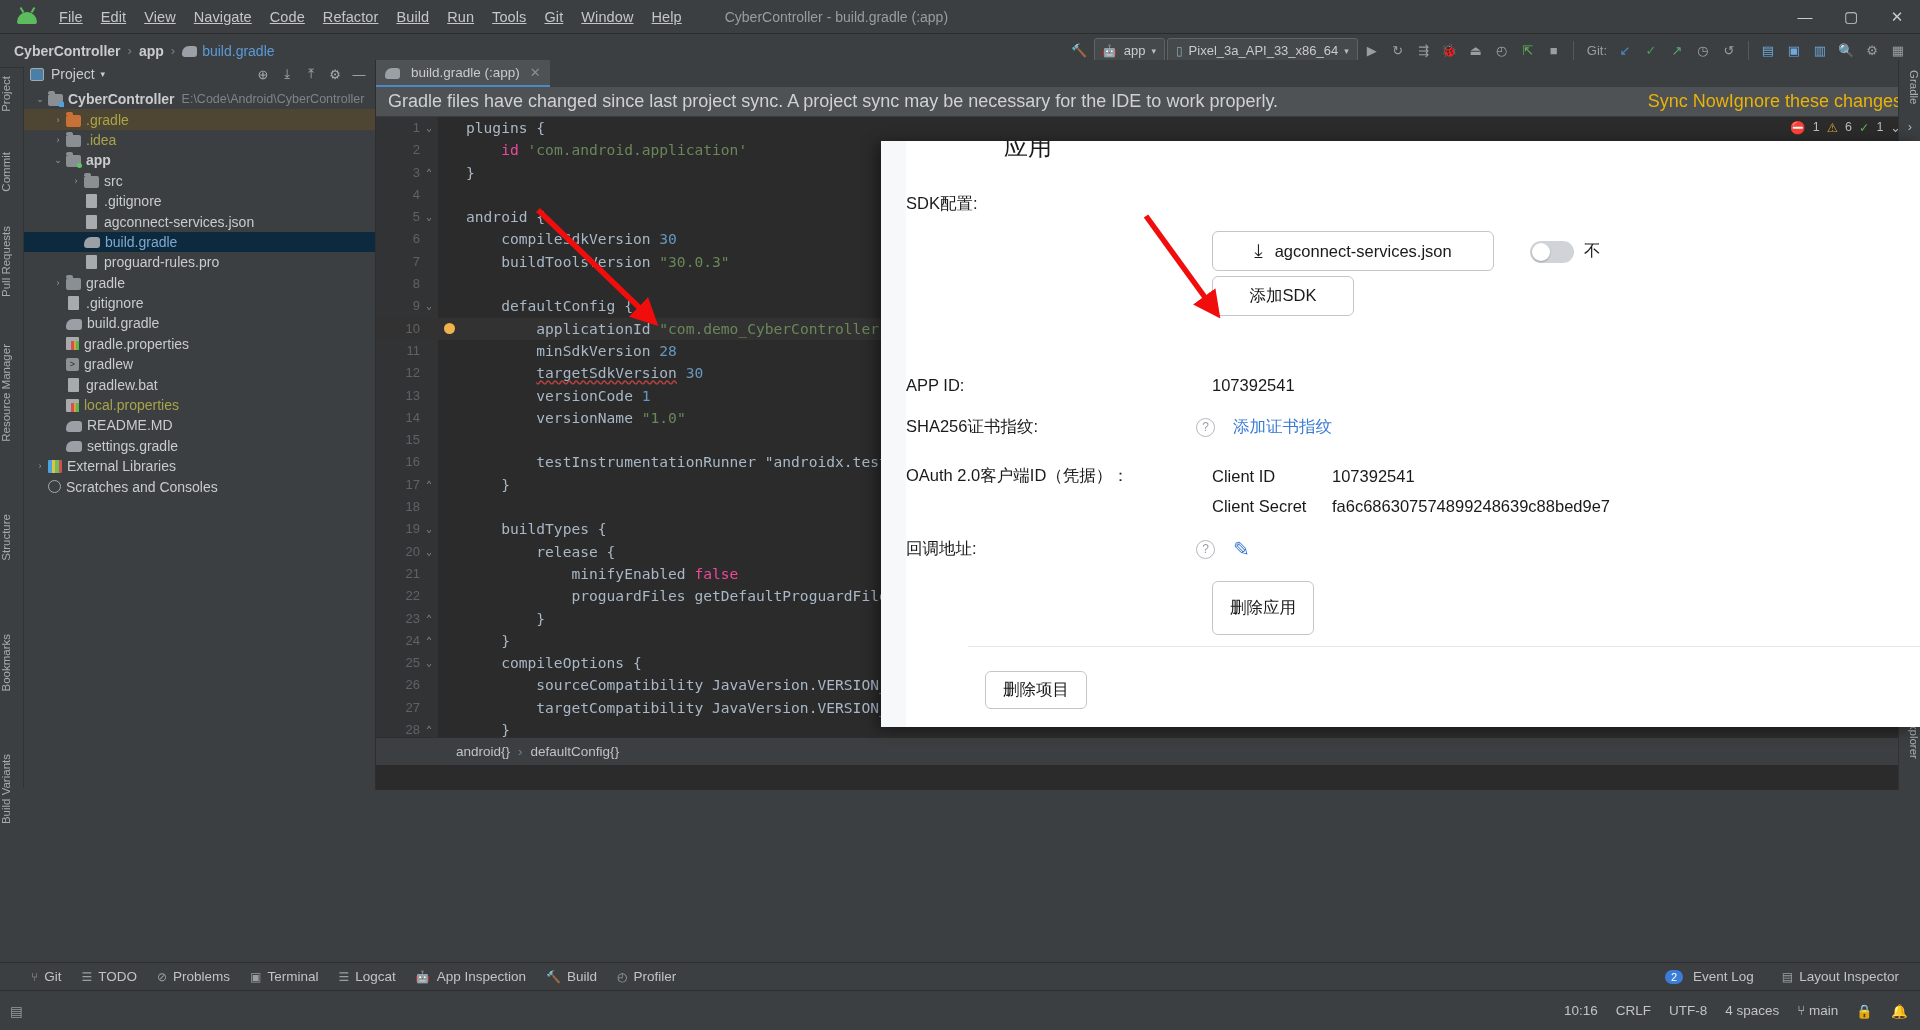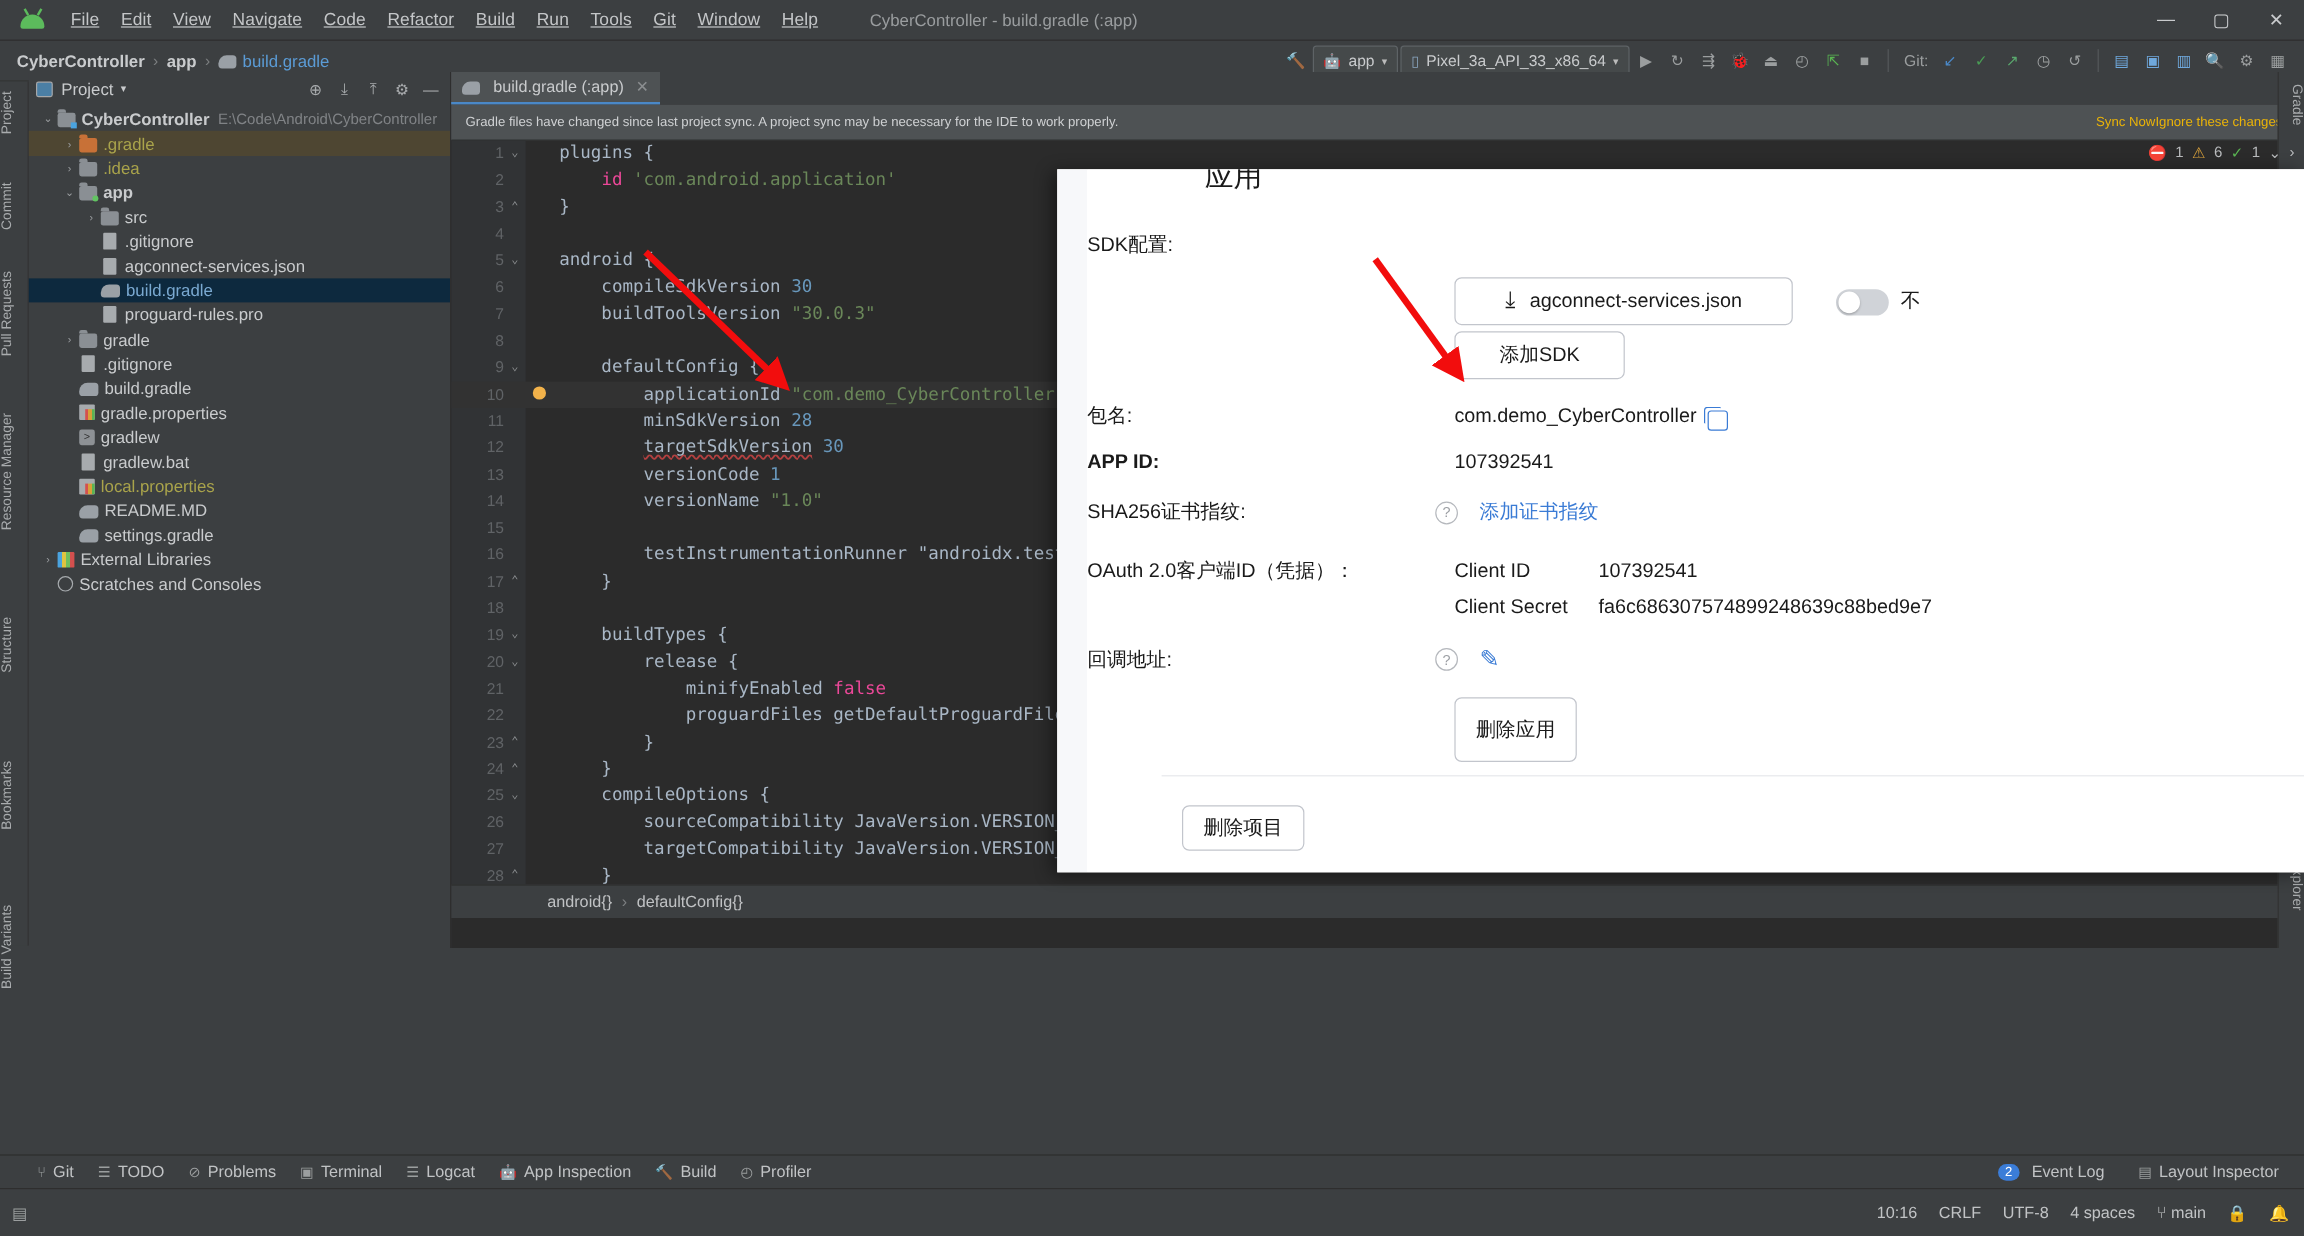--- a/index.html
+++ b/index.html
@@ -134,21 +134,21 @@
   .editorwrap { position: absolute; top: 60px; left: 376px; width: 1544px; height: 730px; background: #2b2b2b; }
   .tabsrow { height: 27px; background: #3c3f41; display: flex; align-items: flex-end; position: relative; }
   .etab {
     height: 27px; display: flex; align-items: center; gap: 6px; padding: 0 9px;
     background: #4e5254; border-bottom: 2px solid #4a88c7; font-size: 13.5px; color: #c9cbcd;
   }
   .etab .x { color: #8b8e90; font-size: 13px; margin-left: 4px; }
   .tabs-right { margin-left: auto; display: flex; align-items: center; padding-right: 8px; color:#9b9e9f; }
   .banner {
     height: 30px; background: #4e5254; display: flex; align-items: center;
-    padding: 0 12px; font-size: 11px; color: #cfd1d3; border-bottom: 1px solid #3a3d3f;
+    padding: 0 12px; font-size: 18px; color: #cfd1d3; border-bottom: 1px solid #3a3d3f;
   }
   .banner .blink { color: #eab308; cursor: pointer; }
 
   .codearea { position: relative; height: 648px; background: #2b2b2b; overflow: hidden; }
   .inspect {
     position: absolute; right: 0; top: 0; width: 160px; height: 20px;
     display: flex; align-items: center; justify-content: flex-end; gap: 7px;
     font-size: 12.5px; color: #b8babc; padding-right: 8px; z-index: 5;
   }
   .insp-err { color: #d4504e; }
@@ -568,28 +568,23 @@
         <span class="dl-ico">⤓</span>
         <span>agconnect-services.json</span>
       </div>
       <div class="toggle" style="position:absolute; left:624px; top:100px;"></div>
       <div style="position:absolute; left:678px; top:99px; font-size:16.5px;">不</div>
 
       <div class="ov-btn" style="position:absolute; left:306px; top:135px; width:142px; height:40px;">
         <span>添加SDK</span>
       </div>
 
-      <div class="ov-row" style="left:0; top:195px; width:100%; align-items:center;">
-        <div class="ov-label" style="width:282px;">包名:</div>
-        <div class="ov-value" style="margin-left:24px;">com.demo_CyberController</div>
-        <span class="copy-ico"></span>
-      </div>
 
       <div class="ov-row" style="left:0; top:235px; width:100%; align-items:center;">
-        <div class="ov-label" style="width:282px;font-weight:bold;">APP ID:</div>
+        <div class="ov-label" style="width:282px;">APP ID:</div>
         <div class="ov-value" style="margin-left:24px;">107392541</div>
       </div>
 
       <div class="ov-row" style="left:0; top:275px; width:100%; align-items:center;">
         <div class="ov-label" style="width:282px;">SHA256证书指纹:</div>
         <span class="qmark" style="margin-left:8px;">?</span>
         <div class="ov-link" style="margin-left:18px;">添加证书指纹</div>
       </div>
 
       <div class="ov-row" style="left:0; top:324px; width:100%; align-items:center;">

